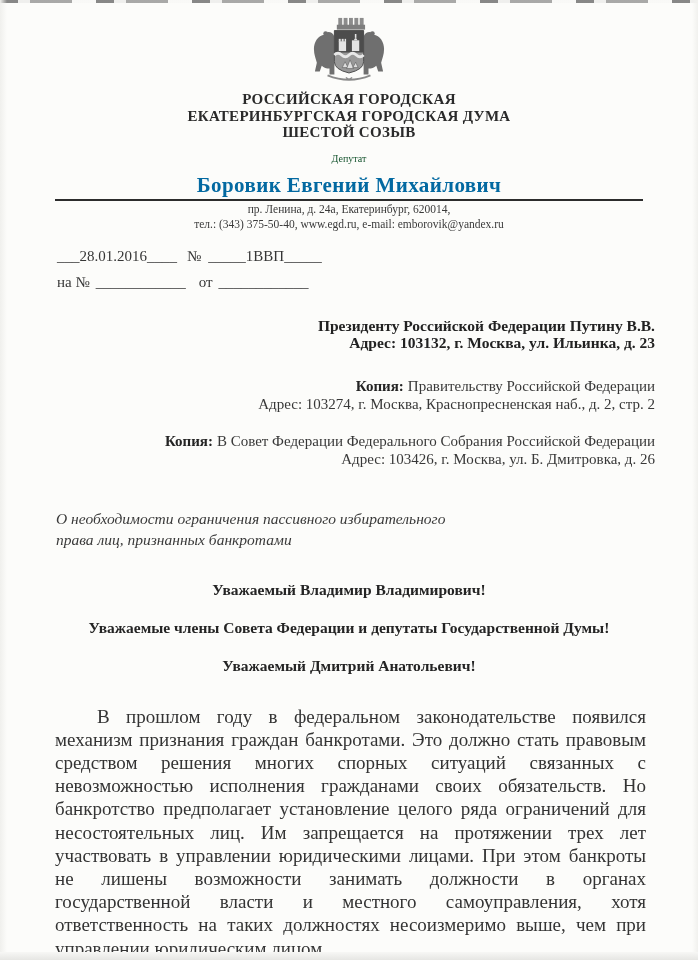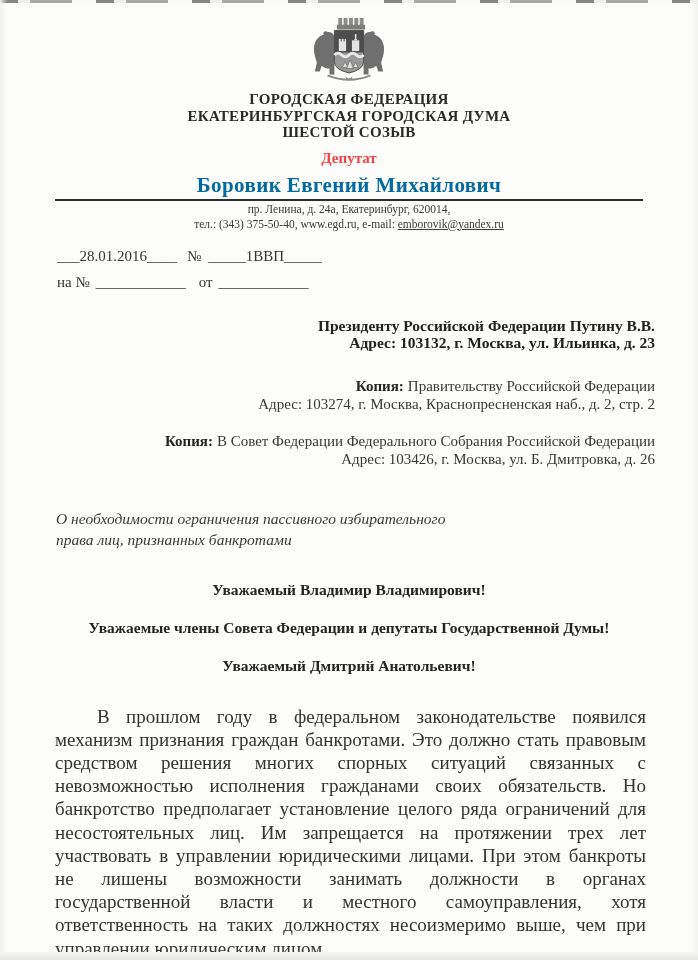--- a/index.html
+++ b/index.html
@@ -31,31 +31,31 @@
     position:absolute; right:0; top:0; bottom:0; width:6px;
     background:linear-gradient(270deg, #f1f1ee, rgba(255,255,255,0));
   }
 
   .letterhead { text-align:center; padding-top:15px; }
   .emblem-wrap { height:76px; }
   .lh-line {
     font-weight:bold; font-size:15px; line-height:16.5px;
     color:#2a2a2a; letter-spacing:.3px;
   }
-  .position { font-weight:bold; font-size:15px; line-height:15px; margin-top:10px; color:#ef4444; }
+  .position { font-weight:normal; font-size:10px; line-height:15px; margin-top:10px; color:#14532d; }
   .deputy-name {
     font-weight:bold; font-size:21px; line-height:23px; margin-top:8px;
     color:#0369a1; letter-spacing:.4px;
   }
   .lh-rule {
     width:588px; margin:2px auto 0; height:0;
     border-top:2px solid #2c2c2c;
   }
   .contact { font-size:11.5px; line-height:13px; color:#3a3a3a; margin-top:2px; }
-  .email { text-decoration:underline; }
+  .email { }
 
   .ref-block { margin:17px 0 0 57px; font-size:15px; color:#363636; white-space:nowrap; }
   .ref-row2 { margin-top:9px; }
   .no-sign { margin-left:10px; }
   .num-filled { margin-left:7px; }
   .blank { margin-left:6px; }
   .from-label { margin-left:13px; }
 
   .addressees { text-align:right; padding-right:43px; font-size:15px; }
   .addr-primary {
@@ -125,21 +125,21 @@
         <path d="M35 41 q3.7 -3.6 7.5 0 t7.5 0 t7.5 0 t7.5 0" fill="none" stroke="#e8e8e8" stroke-width="3"></path>
 
         <path d="M43 54 l3 -6 3 6 z" fill="#dedede" stroke="#5a5a5a" stroke-width=".6"></path>
         <path d="M47.5 55 l3.6 -9 3.6 9 z" fill="#dedede" stroke="#5a5a5a" stroke-width=".6"></path>
         <path d="M54 54 l2.8 -5.5 2.6 5.5 z" fill="#dedede" stroke="#5a5a5a" stroke-width=".6"></path>
 
         <path d="M28 62 q22 9 44 0" fill="none" stroke="#8a8a8a" stroke-width="2"></path>
         <path d="M47 64 q3 4 6 0" fill="none" stroke="#8a8a8a" stroke-width="1.6"></path>
       </svg>
     </div>
-    <div class="lh-line">ГОРОДСКАЯ ФЕДЕРАЦИЯ</div>
+    <div class="lh-line">РОССИЙСКАЯ ГОРОДСКАЯ</div>
     <div class="lh-line">ЕКАТЕРИНБУРГСКАЯ ГОРОДСКАЯ ДУМА</div>
     <div class="lh-line">ШЕСТОЙ СОЗЫВ</div>
     <div class="position">Депутат</div>
     <div class="deputy-name">Боровик Евгений Михайлович</div>
     <div class="lh-rule"></div>
     <div class="contact">пр. Ленина, д. 24а, Екатеринбург, 620014,</div>
     <div class="contact"><span>тел.: (343) 375-50-40, www.egd.ru, e-mail: </span><span class="email">emborovik@yandex.ru</span></div>
   </div>
 
   <div class="ref-block">

